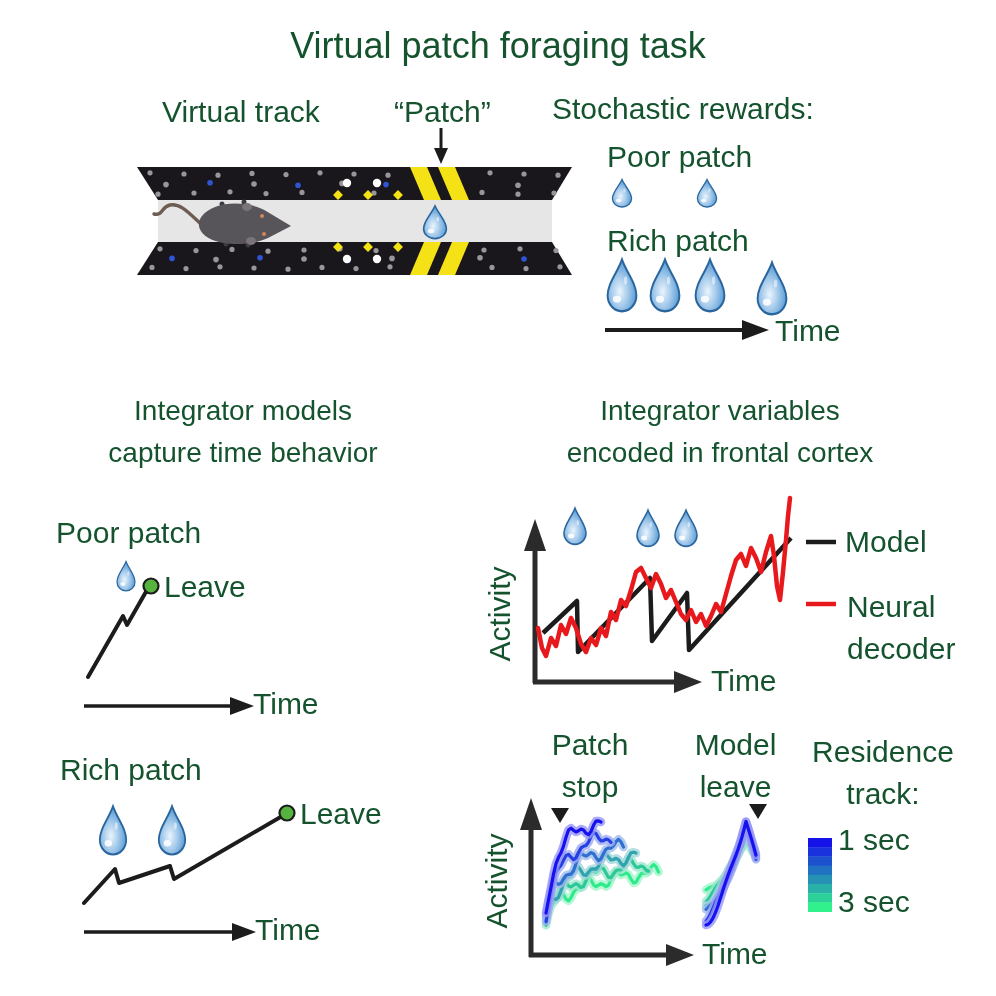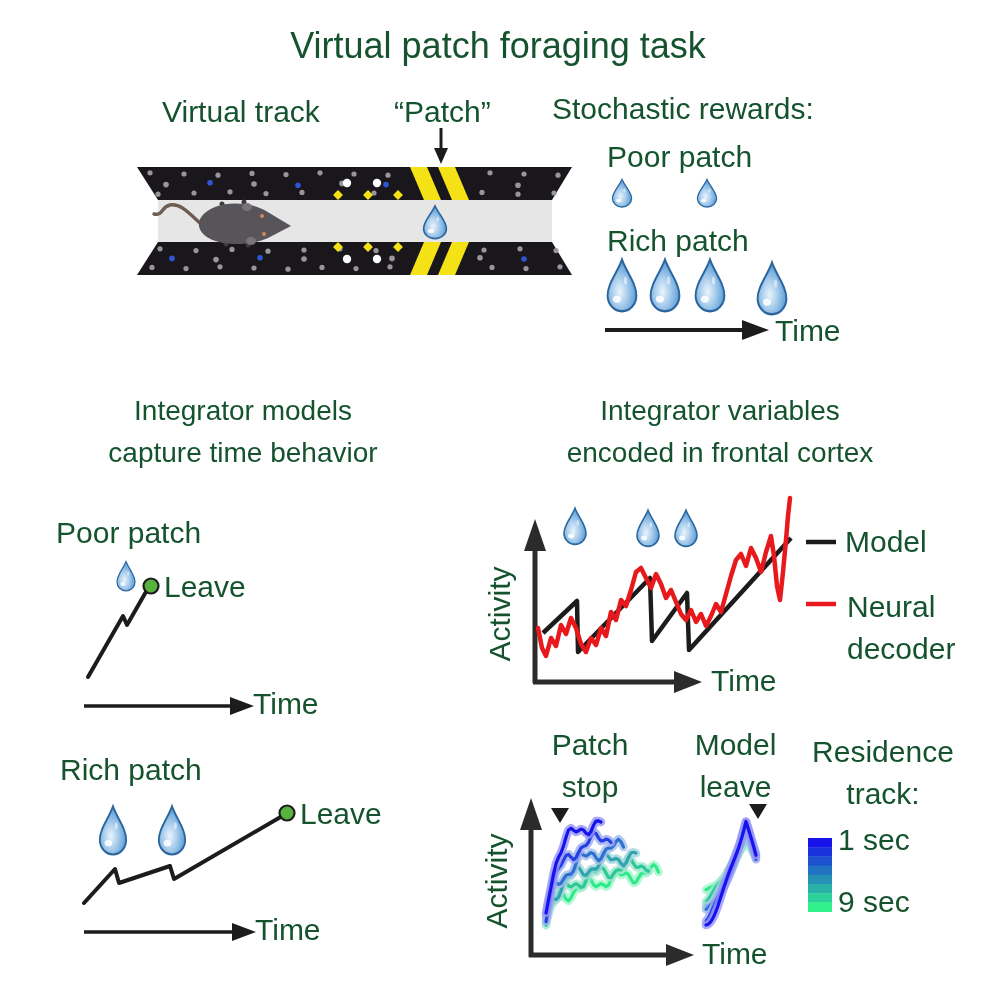--- a/index.html
+++ b/index.html
@@ -274,14 +274,14 @@
   <div class="lbl f30" style="left:711px;top:663px;">Time</div>
   <div class="lbl f30" style="left:845px;top:524px;text-align:center;">Model</div>
   <div class="lbl f30 wrap" style="left:847px;top:586px;width:140px;">Neural decoder</div>
 
   <div class="lbl f30 wrap center" style="left:540px;top:724px;width:100px;">Patch stop</div>
   <div class="lbl f30 wrap center" style="left:683px;top:724px;width:105px;">Model leave</div>
   <div class="lbl f30 vert" style="left:497px;top:881px;">Activity</div>
   <div class="lbl f30" style="left:702px;top:936px;">Time</div>
   <div class="lbl f30 wrap center" style="left:788px;top:731px;width:190px;">Residence track:</div>
   <div class="lbl f30" style="left:838px;top:822px;">1 sec</div>
-  <div class="lbl f30" style="left:838px;top:884px;">9 sec</div>
+  <div class="lbl f30" style="left:838px;top:884px;">3 sec</div>
 </div>
 
 </body></html>

